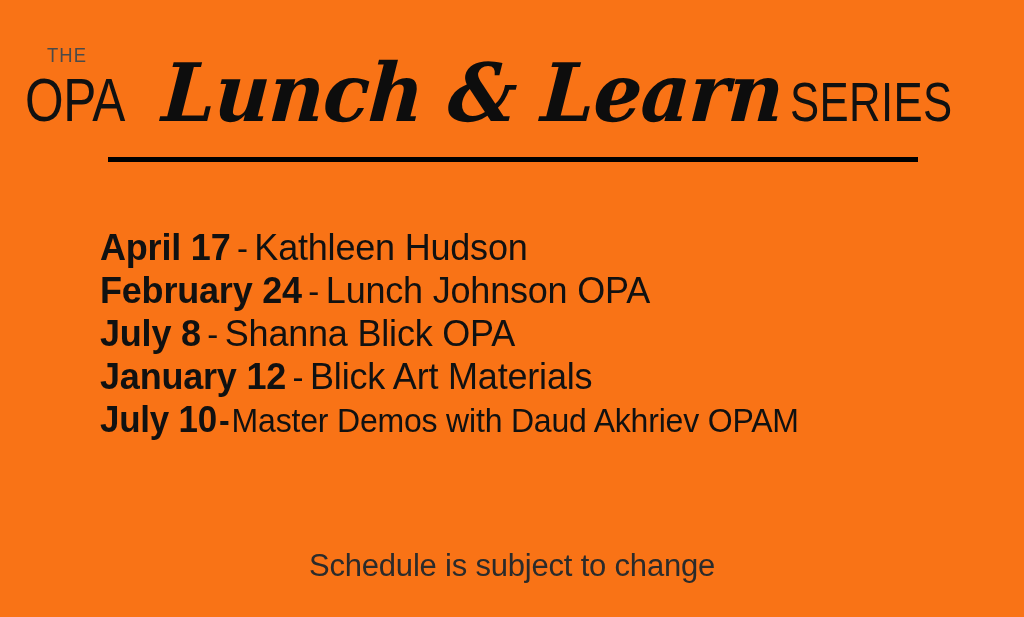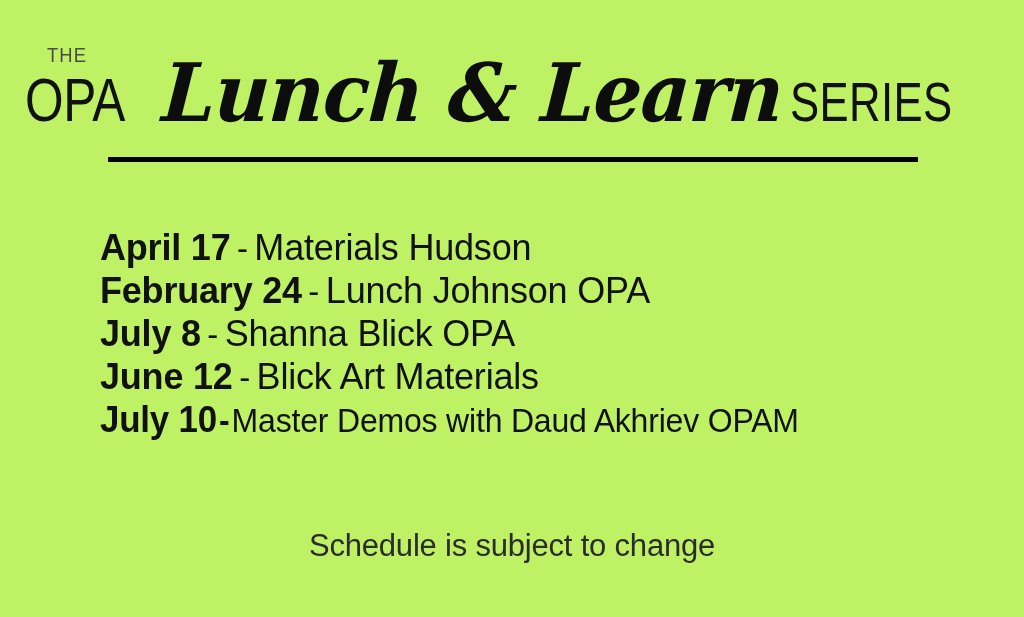--- a/index.html
+++ b/index.html
@@ -8,21 +8,21 @@
     padding: 0;
     background: #ffffff;
   }
   body {
     font-family: "Liberation Sans", sans-serif;
   }
   .poster {
     position: relative;
     width: 1024px;
     height: 617px;
-    background: #bef264;
+    background: #f97316;
     overflow: hidden;
     box-sizing: border-box;
   }
 
   
   .header {
     position: absolute;
     left: 0;
     top: 38px;
     width: 1024px;
@@ -143,21 +143,21 @@
     transform: scaleX(0.97);
     transform-origin: left center;
   }
   .sched-row.condensed .sched-dash { font-weight: 700; }
   .sched-row.condensed .sched-name { font-size: 33px; }
 
   
   .footnote {
     position: absolute;
     left: 0;
-    top: 528px;
+    top: 548px;
     width: 1024px;
     text-align: center;
     font-family: "Liberation Sans", sans-serif;
     font-size: 31px;
     font-weight: 400;
     color: #2b2b2b;
     letter-spacing: -0.2px;
     white-space: nowrap;
   }
 </style>
@@ -178,37 +178,37 @@
     <span class="series-word">SERIES</span>
   </div>
 
   <div class="divider"></div>
 
   <div class="schedule">
 
     <div class="sched-row">
       <span class="sched-date">April 17</span>
       <span class="sched-dash">-</span>
-      <span class="sched-name">Materials Hudson</span>
+      <span class="sched-name">Kathleen Hudson</span>
     </div>
 
     <div class="sched-row">
       <span class="sched-date">February 24</span>
       <span class="sched-dash">-</span>
       <span class="sched-name">Lunch Johnson OPA</span>
     </div>
 
     <div class="sched-row">
       <span class="sched-date">July 8</span>
       <span class="sched-dash">-</span>
       <span class="sched-name">Shanna Blick OPA</span>
     </div>
 
     <div class="sched-row">
-      <span class="sched-date">June 12</span>
+      <span class="sched-date">January 12</span>
       <span class="sched-dash">-</span>
       <span class="sched-name">Blick Art Materials</span>
     </div>
 
     <div class="sched-row condensed">
       <span class="sched-date">July 10</span>
       <span class="sched-dash">-</span>
       <span class="sched-name">Master Demos with Daud Akhriev OPAM</span>
     </div>
 

